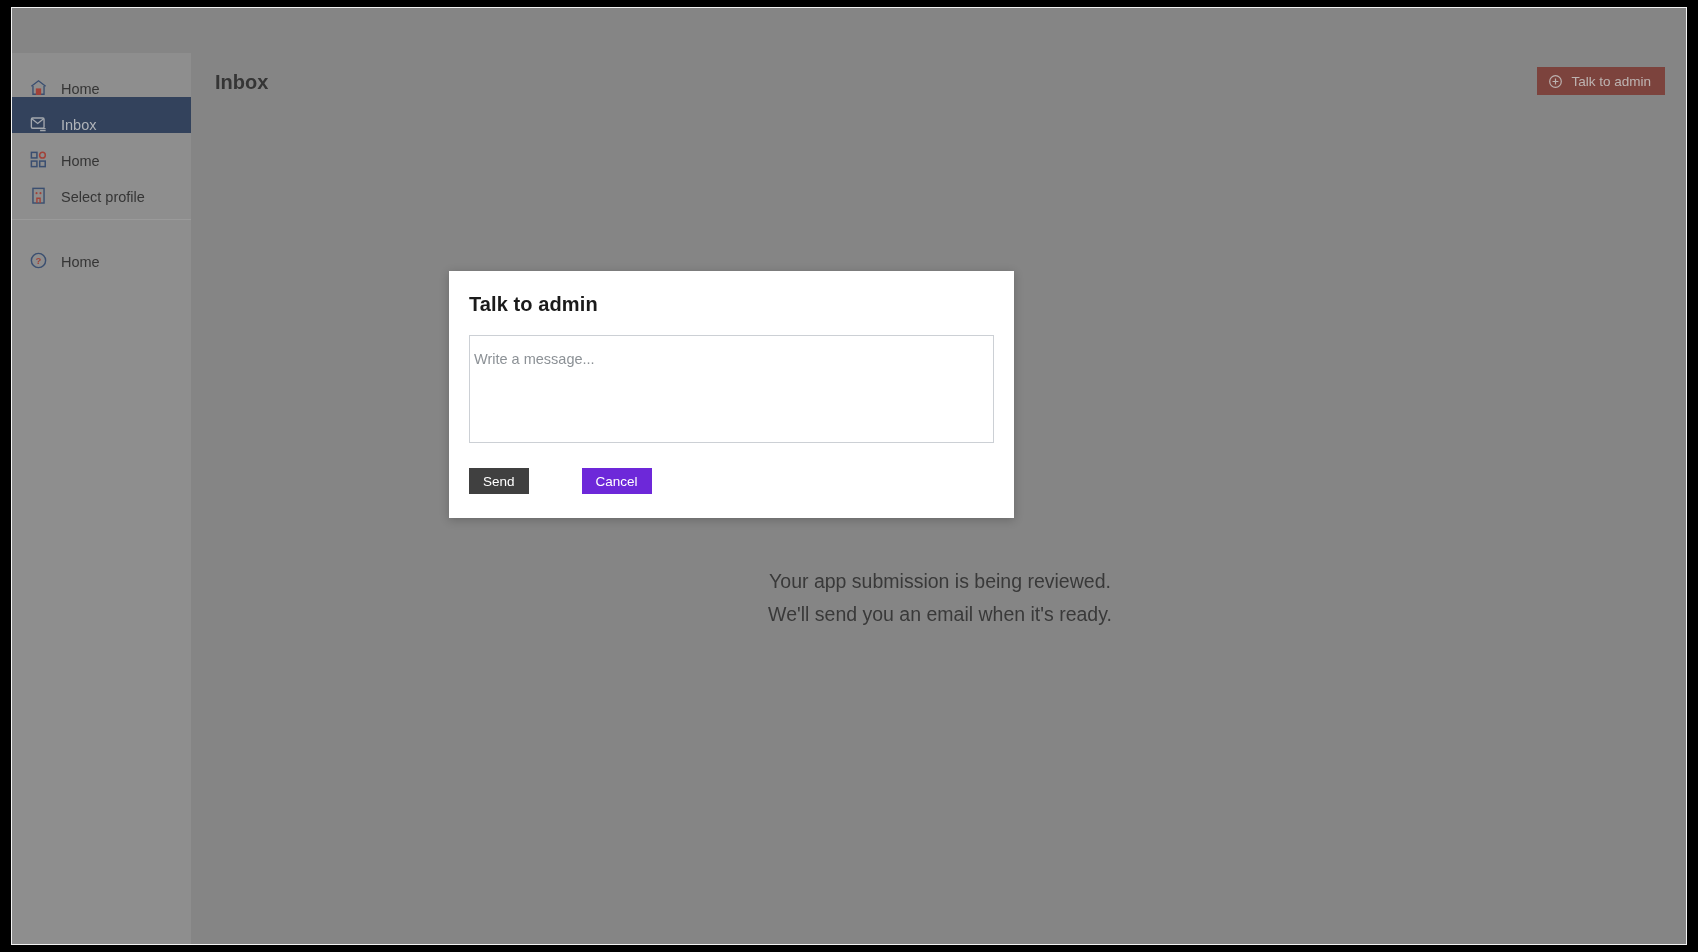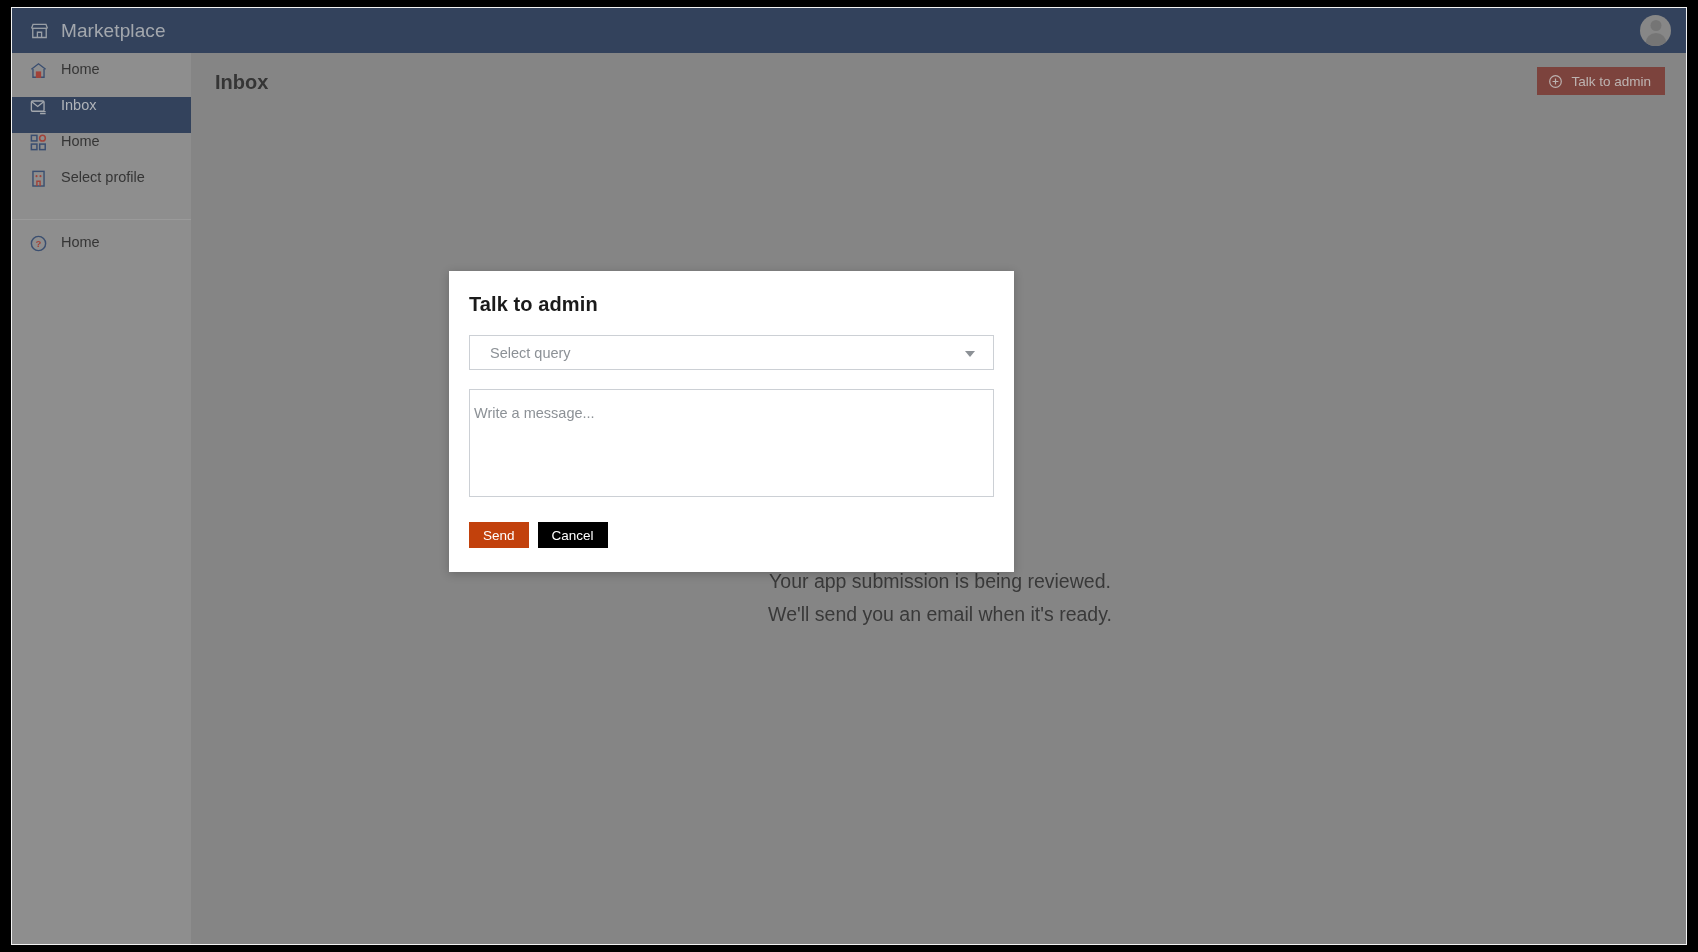--- a/index.html
+++ b/index.html
@@ -80,21 +80,21 @@
     position: absolute;
     left: 0;
     top: 45px;
     width: 179px;
     bottom: 0;
     background: #a5a5a5;
     padding-top: 8px;
   }
   .nav-item {
     display: flex;
-    align-items: flex-start;
+    align-items: flex-end;
     gap: 13px;
     height: 36px;
     padding-left: 17px;
     color: #262626;
     font-size: 14.5px;
     cursor: pointer;
   }
   .nav-item .ico { display: block; line-height: 0; width: 19px; }
   .nav-item.active {
     background: #23395d;
@@ -230,45 +230,28 @@
   #modal-actions { display: flex; gap: 9px; }
   .btn {
     height: 26px;
     padding: 0 14px;
     border: none;
     color: #ffffff;
     font-size: 13.5px;
     font-family: "Liberation Sans", sans-serif;
     cursor: pointer;
   }
-  .btn-primary { background: #c2410c; }
-  .btn-secondary { background: #000000; }
+  .btn-primary { background: #404040; }
+  .btn-secondary { background: #6d28d9; margin-left: 44px; }
 </style>
 </head>
 <body>
 
 <div id="frame">
 
-  <div id="topbar">
-    <div id="brand">
-      <span class="glyph">
-        <svg width="21" height="21" viewBox="0 0 24 24" fill="none" stroke="#b6bdc7" stroke-width="1.5">
-          <path d="M3 9.5 L4.6 5 H19.4 L21 9.5"></path>
-          <path d="M4.3 9.5 V20 H19.7 V9.5"></path>
-          <path d="M9.6 20 V14 H14.4 V20"></path>
-          <path d="M3 9.5 h18"></path>
-        </svg>
-      </span>
-      <span class="title">Marketplace</span>
-    </div>
-    <div id="avatar">
-      <span class="head"></span>
-      <span class="body"></span>
-    </div>
-  </div>
 
   <div id="sidebar">
 
     <div class="nav-item">
       <span class="ico">
         <svg width="19" height="19" viewBox="0 0 24 24" fill="none" stroke="#2d4a7a" stroke-width="1.7">
           <path d="M3 10.5 L12 3.5 L21 10.5"></path>
           <path d="M5 10 V20.5 H19 V10"></path>
           <rect x="9.5" y="14" width="5" height="6.5" fill="#c0392b" stroke="#c0392b"></rect>
         </svg>
@@ -347,24 +330,20 @@
       </div>
     </div>
 
   </div>
 
   <div id="overlay">
     <div id="modal">
 
       <div id="modal-title">Talk to admin</div>
 
-      <div class="select-wrap">
-        <div class="select-box">Select query</div>
-        <span class="caret"></span>
-      </div>
 
 
       <textarea id="message-box" placeholder="Write a message..." style=""></textarea>
 
       <div id="modal-actions">
         <button class="btn btn-primary">Send</button>
         <button class="btn btn-secondary">Cancel</button>
       </div>
 
     </div>

